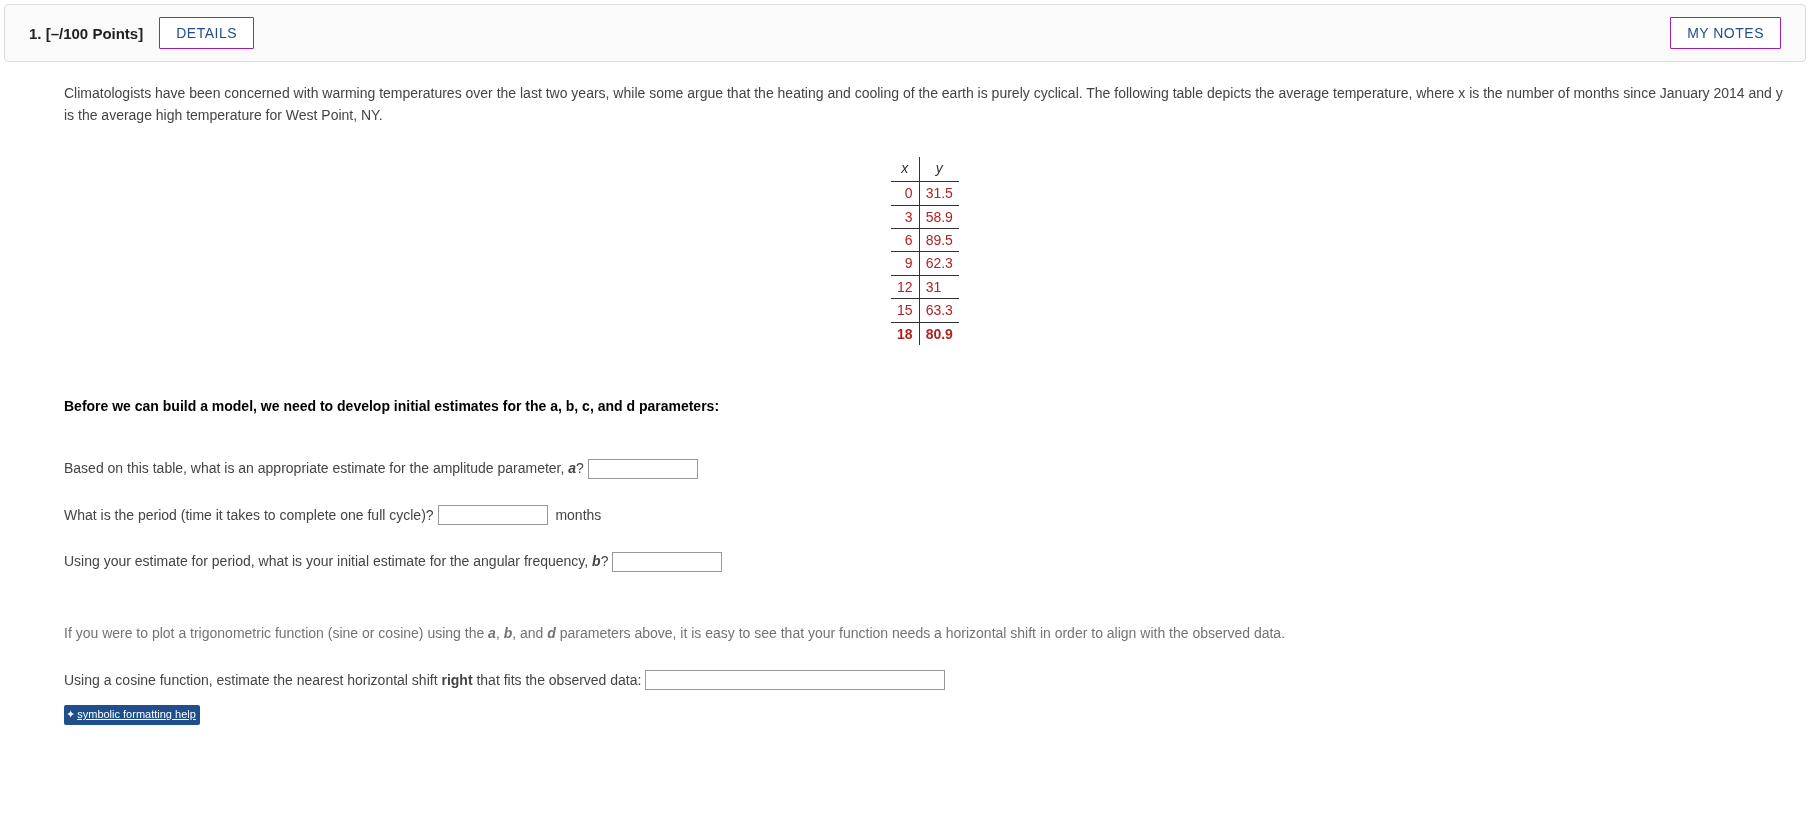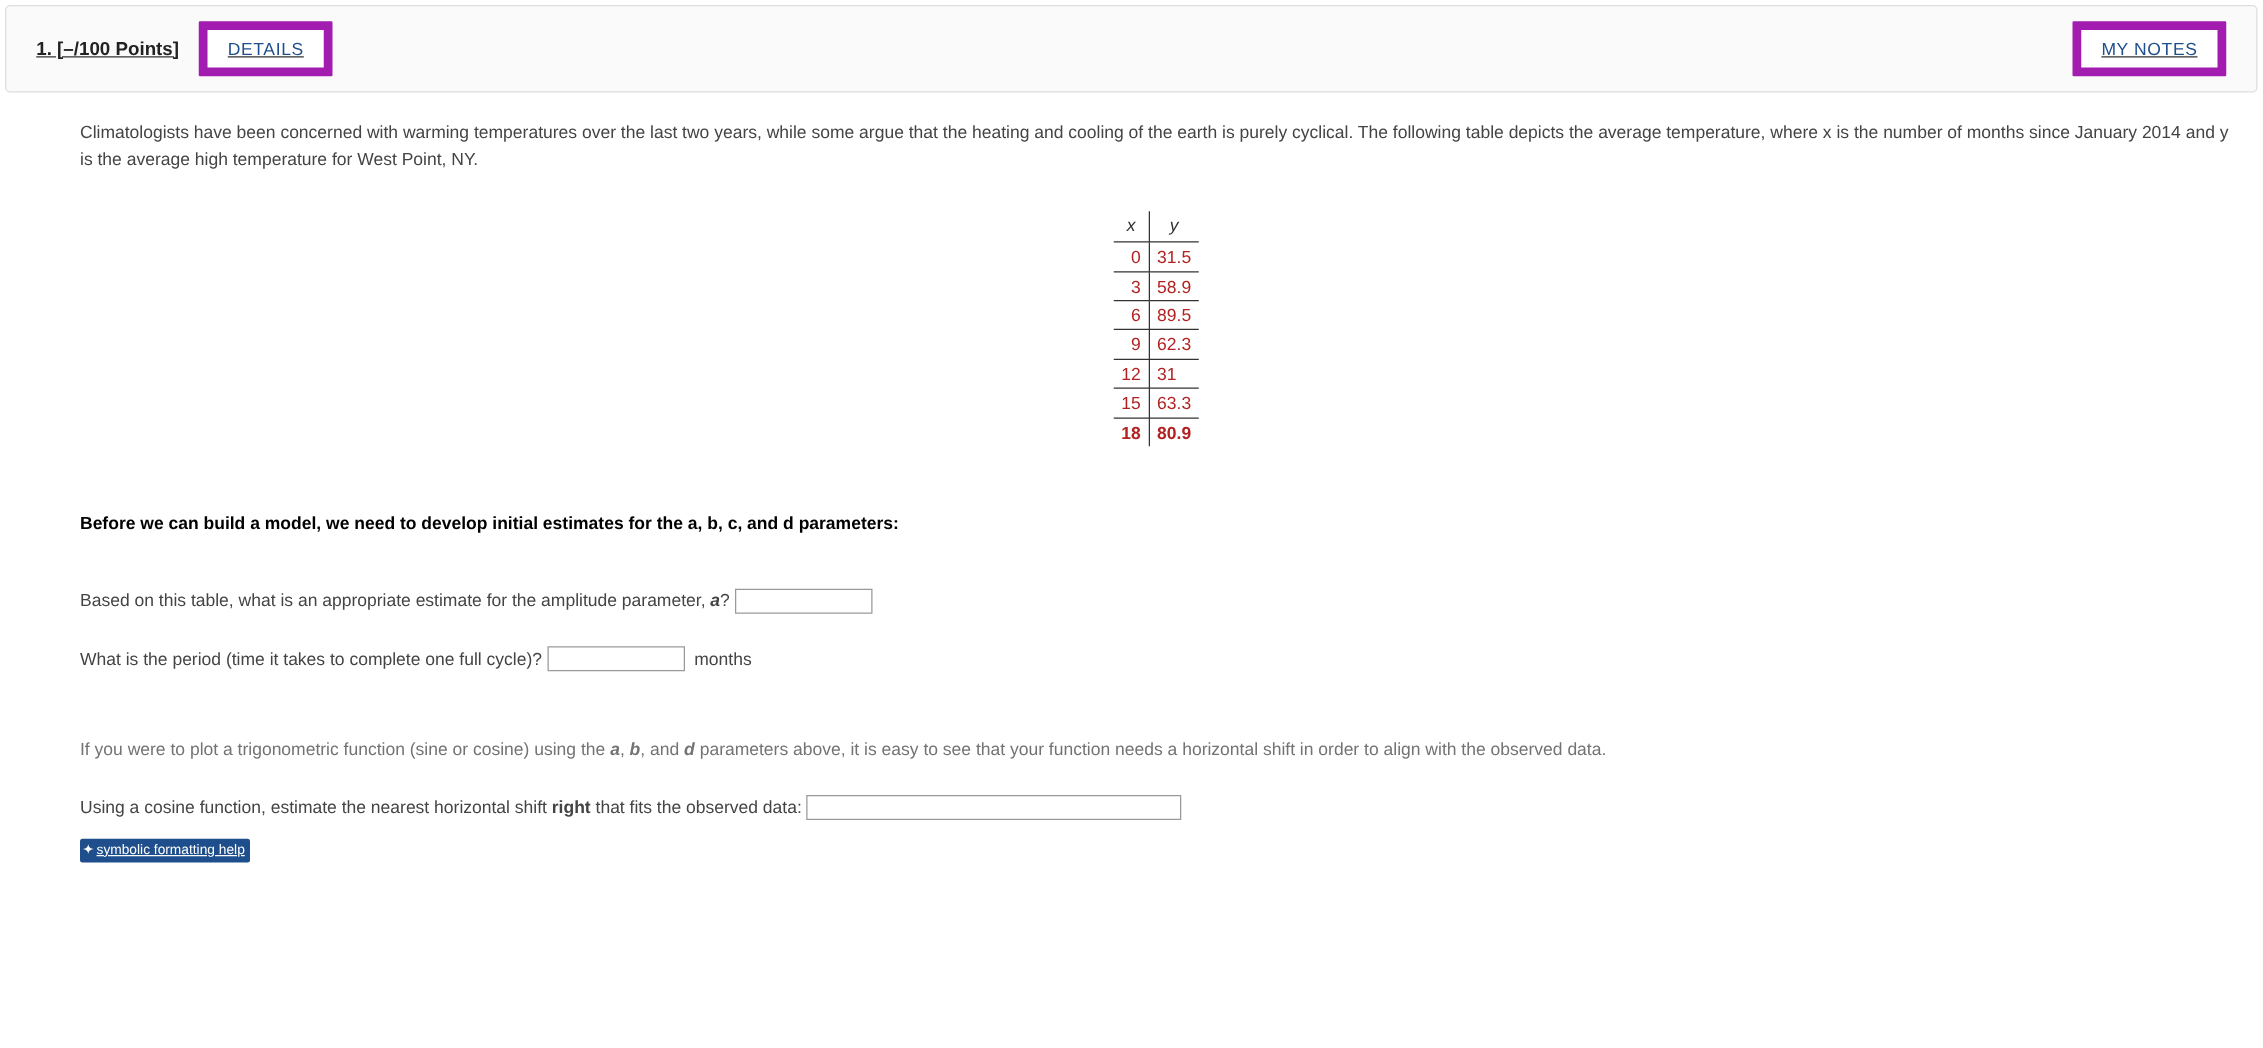--- a/index.html
+++ b/index.html
@@ -13,35 +13,34 @@
     }
     .header-bar {
       display: flex;
       align-items: center;
       justify-content: space-between;
       padding: 12px 24px;
       border: 1px solid #ddd;
       border-radius: 4px;
       margin: 4px 4px 0 4px;
       background: #fafafa;
-      text-decoration: underline;
     }
     .header-left {
       display: flex;
       align-items: center;
       gap: 16px;
     }
     .question-label {
       font-weight: bold;
       font-size: 15px;
       color: #222;
     }
     .details-btn, .notes-btn {
       padding: 7px 16px;
-      border: 7px solid #a21caf;
+      border: 1px solid #a21caf;
       background: #fff;
       color: #1e4e8c;
       font-size: 14px;
       cursor: pointer;
       font-family: inherit;
       letter-spacing: 0.5px;
       border-radius: 1px;
     }
     .content {
       padding: 20px 24px 20px 64px;
@@ -201,20 +200,24 @@
     <span>Based on this table, what is an appropriate estimate for the amplitude parameter, </span><span class="param-letter">a</span><span>?</span>
     <input type="text" style="">
   </div>
 
   <div class="question-line">
     <span>What is the period (time it takes to complete one full cycle)?</span>
     <input type="text" style="">
     <span class="units">months</span>
   </div>
 
+  <div class="question-line">
+    <span>Using your estimate for period, what is your initial estimate for the angular frequency, </span><span class="param-letter">b</span><span>?</span>
+    <input type="text" style="">
+  </div>
 
 
   <div class="plot-text">
     <span>If you were to plot a trigonometric function (sine or cosine) using the </span><span class="param-letter">a</span><span>, </span><span class="param-letter">b</span><span>, and </span><span class="param-letter">d</span><span> parameters above, it is easy to see that your function needs a horizontal shift in order to align with the observed data.</span>
   </div>
 
   <div class="question-line">
     <span>Using a cosine function, estimate the nearest horizontal shift </span><b>right</b><span> that fits the observed data:</span>
     <input type="text" class="wide" style="">
     <br>

